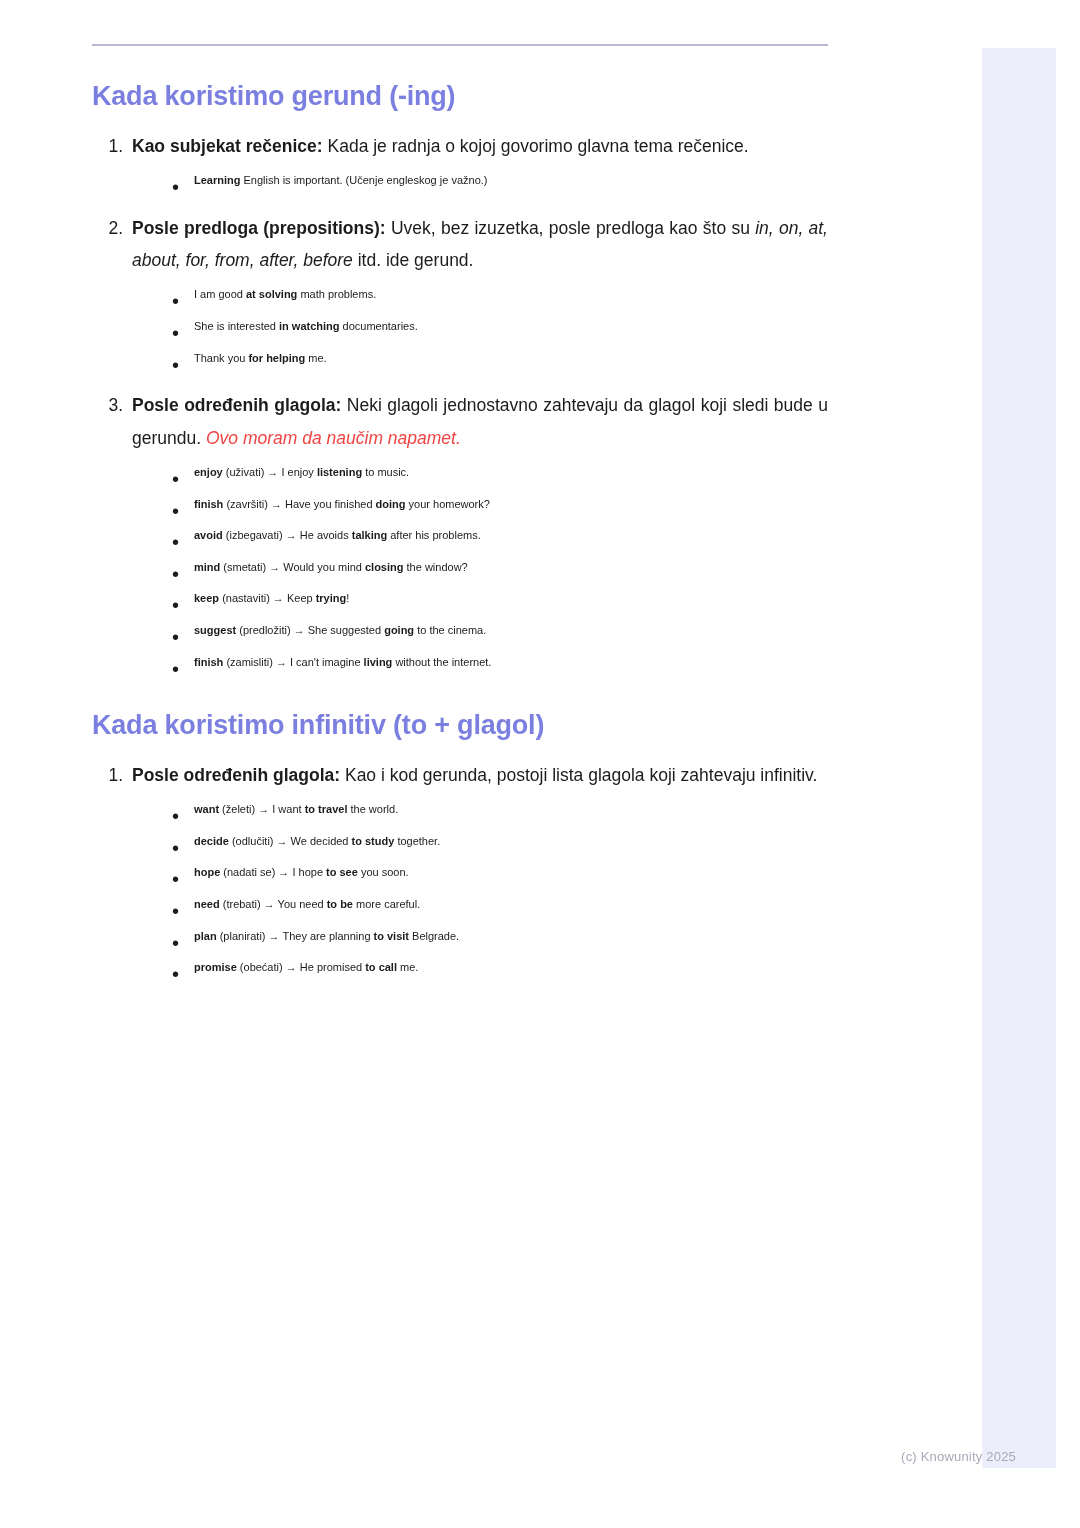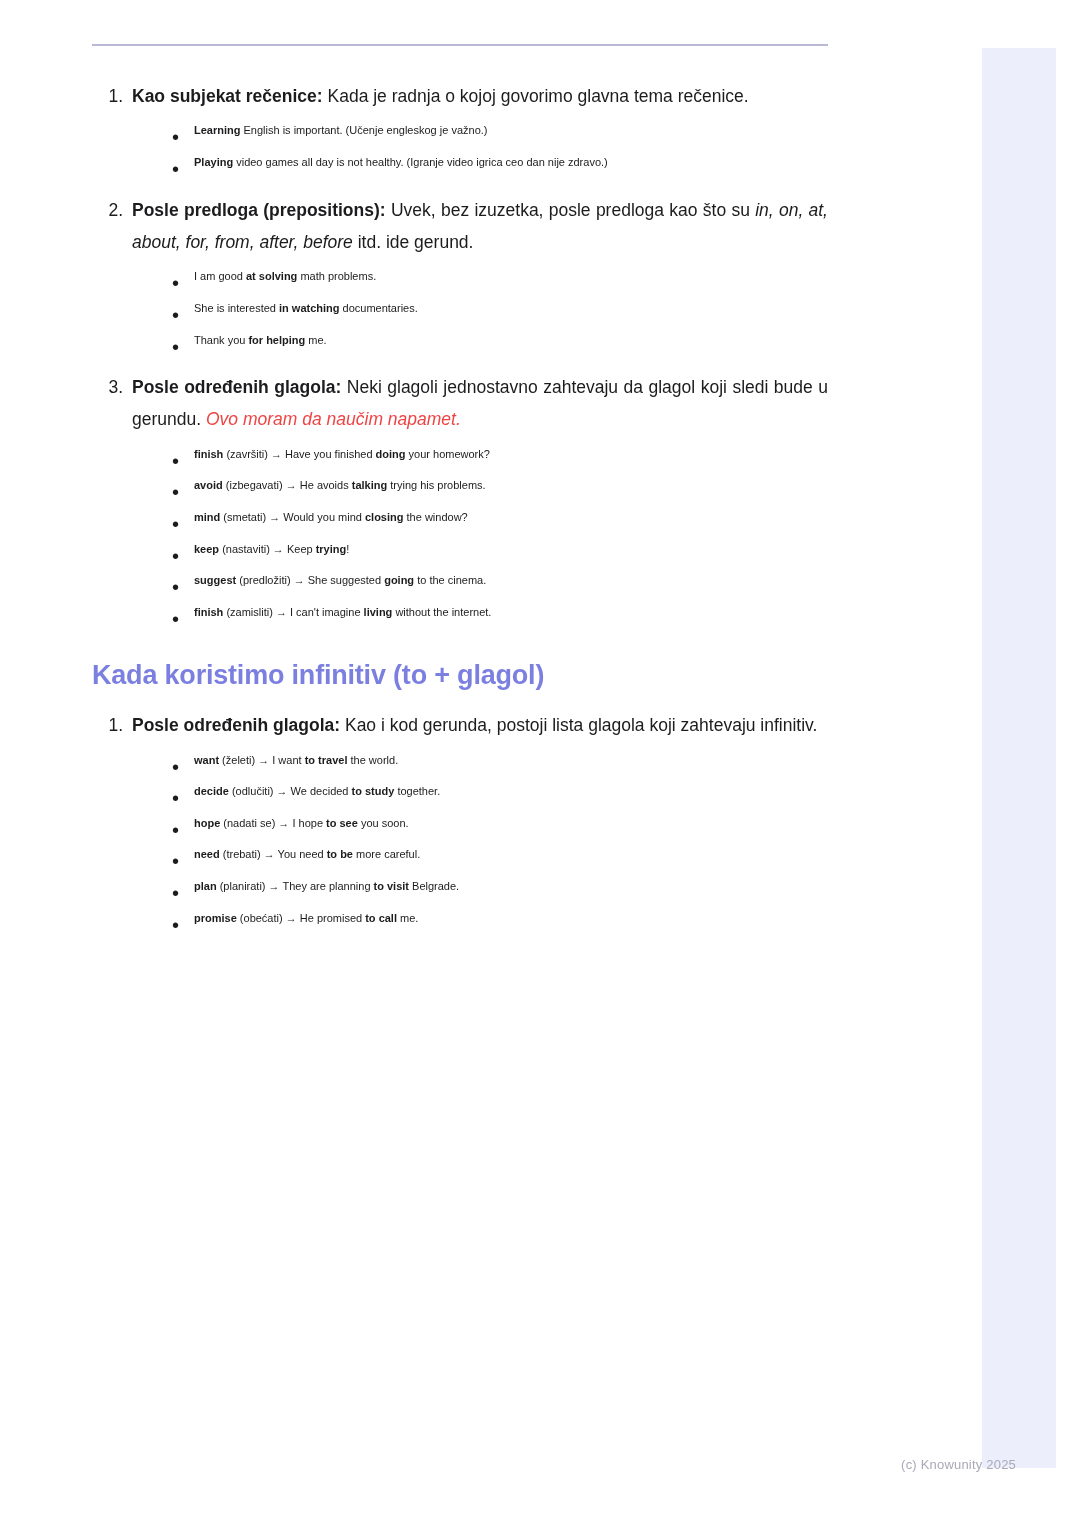--- a/index.html
+++ b/index.html
@@ -86,49 +86,47 @@
     top: -1px;
     font-size: 20px;
     color: #1c1c1e;
   }
   b, strong { font-weight: bold; }
   i, em { font-style: italic; }
   .muted-italic { font-style: italic; color: #ef4444; }
   .watermark {
     position: absolute;
     right: 64px;
-    bottom: 56px;
+    bottom: 64px;
     font-size: 13px;
     color: #a9a9b8;
     letter-spacing: 0.2px;
   }
 </style>
 </head>
 <body>
 
 <div class="page">
 
   <div class="right-rail"></div>
 
   <div class="content">
 
     <div class="top-rule"></div>
 
+    <h2 class="section-title">Kada koristimo gerund (-ing)</h2>
 
     <ol class="numbered">
 
       <li>
         <b>Kao subjekat rečenice:</b><span> Kada je radnja o kojoj govorimo glavna tema rečenice.</span>
         <ul class="bullets">
           <li>
             <b>Learning</b><span> English is important. (Učenje engleskog je važno.)</span>
           </li>
-          <li>
-            <b>Playing</b><span> video games all day is not healthy. (Igranje video igrica ceo dan nije zdravo.)</span>
-          </li>
         </ul>
       </li>
 
       <li>
         <b>Posle predloga (prepositions):</b><span> Uvek, bez izuzetka, posle predloga kao što su </span><i>in, on, at, about, for, from, after, before</i><span> itd. ide gerund.</span>
         <ul class="bullets">
           <li>
             <span>I am good </span><b>at solving</b><span> math problems.</span>
           </li>
           <li>
@@ -137,24 +135,27 @@
           <li>
             <span>Thank you </span><b>for helping</b><span> me.</span>
           </li>
         </ul>
       </li>
 
       <li>
         <b>Posle određenih glagola:</b><span> Neki glagoli jednostavno zahtevaju da glagol koji sledi bude u gerundu. </span><i class="muted-italic">Ovo moram da naučim napamet.</i>
         <ul class="bullets">
           <li>
+            <b>enjoy</b><span> (uživati) → I enjoy </span><b>listening</b><span> to music.</span>
+          </li>
+          <li>
             <b>finish</b><span> (završiti) → Have you finished </span><b>doing</b><span> your homework?</span>
           </li>
           <li>
-            <b>avoid</b><span> (izbegavati) → He avoids </span><b>talking</b><span> trying his problems.</span>
+            <b>avoid</b><span> (izbegavati) → He avoids </span><b>talking</b><span> after his problems.</span>
           </li>
           <li>
             <b>mind</b><span> (smetati) → Would you mind </span><b>closing</b><span> the window?</span>
           </li>
           <li>
             <b>keep</b><span> (nastaviti) → Keep </span><b>trying</b><span>!</span>
           </li>
           <li>
             <b>suggest</b><span> (predložiti) → She suggested </span><b>going</b><span> to the cinema.</span>
           </li>

